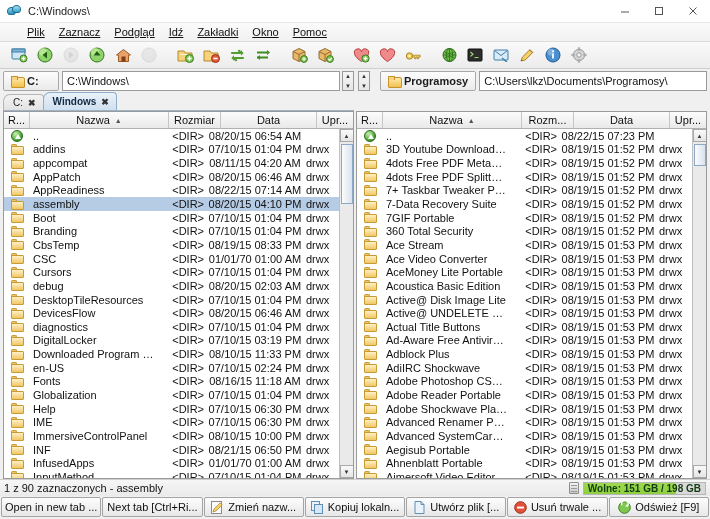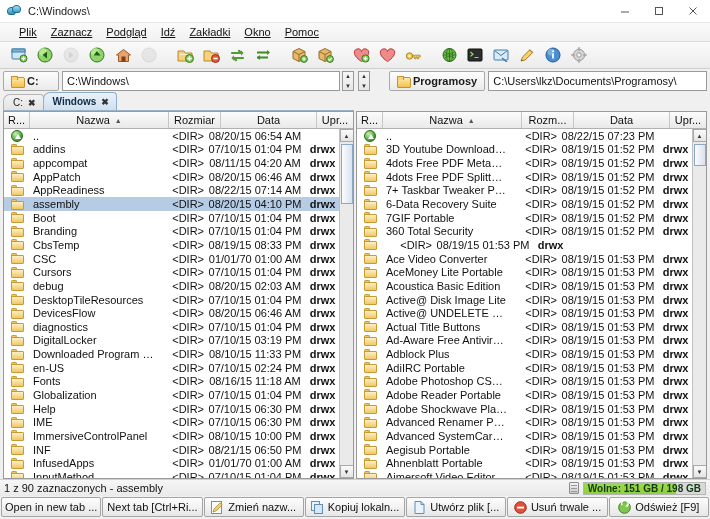--- a/index.html
+++ b/index.html
@@ -54,21 +54,21 @@
     color: #444; font-size: 12px;
   }
   .winbtn svg { display: block; }
 
   
   .menubar {
     height: 19px; min-height: 19px;
     background: linear-gradient(#fbfbfb,#f1f1f1);
     display: flex; align-items: center;
     border-bottom: 1px solid #dcdcdc;
-    padding-left: 12px;
+    padding-left: 20px;
   }
   .menu-item {
     padding: 2px 7px; font-size: 11px; color: #111;
     white-space: nowrap;
   }
   .menu-item u { text-decoration: underline; }
 
   
   .toolbar {
     height: 27px; min-height: 27px;
@@ -228,21 +228,21 @@
     background: #b6cbe4;
   }
   .cell { overflow: hidden; white-space: nowrap; }
   .cell.c-ext {
     width: 26px; display: flex; align-items: center;
     justify-content: center; flex: none;
   }
   .cell.c-name { flex: 1; padding-left: 3px; min-width: 0; text-overflow: ellipsis; }
   .cell.c-size { width: 52px; flex: none; text-align: right; padding-right: 3px; }
   .cell.c-date { width: 96px; flex: none; text-align: center; }
-  .cell.c-perm { width: 36px; flex: none; text-align: center; padding-left: 3px; font-weight: bold; }
+  .cell.c-perm { width: 36px; flex: none; text-align: left; padding-left: 3px; }
 
   .ico-folder {
     width: 13px; height: 11px; position: relative;
   }
   .ico-folder .back {
     position: absolute; left: 0; top: 0px;
     width: 6px; height: 3px;
     background: #f3c669; border: 1px solid #c79a33;
     border-bottom: none; border-radius: 2px 2px 0 0;
   }
@@ -907,21 +907,21 @@
         </div>
       </div>
     </div>
 
     <div class="pane right">
       <div class="locbar">
         <div class="loc-scroll">
           <span class="ar">▲</span>
           <span class="ar">▼</span>
         </div>
-        <div class="drive-btn" style="margin-left:19px;align-items:center;">
+        <div class="drive-btn" style="margin-left:10px;align-items:center;">
           <span class="folder-ico"></span>
           <span>Programosy</span>
         </div>
         <div class="path-field">
           <span>C:\Users\lkz\Documents\Programosy\</span>
         </div>
       </div>
 
       <div class="tabsrow" style="border-bottom:none;"></div>
 
@@ -995,21 +995,21 @@
                 <span class="cell c-date">08/19/15 01:52 PM</span>
                 <span class="cell c-perm">drwx</span>
               </div>
               <div class="row">
                 <span class="cell c-ext">
                   <span class="ico-folder">
                     <span class="back"></span>
                     <span class="front"></span>
                   </span>
                 </span>
-                <span class="cell c-name">6-Data Recovery Suite</span>
+                <span class="cell c-name">7-Data Recovery Suite</span>
                 <span class="cell c-size">&lt;DIR&gt;</span>
                 <span class="cell c-date">08/19/15 01:52 PM</span>
                 <span class="cell c-perm">drwx</span>
               </div>
               <div class="row">
                 <span class="cell c-ext">
                   <span class="ico-folder">
                     <span class="back"></span>
                     <span class="front"></span>
                   </span>
@@ -1031,20 +1031,21 @@
                 <span class="cell c-date">08/19/15 01:52 PM</span>
                 <span class="cell c-perm">drwx</span>
               </div>
               <div class="row">
                 <span class="cell c-ext">
                   <span class="ico-folder">
                     <span class="back"></span>
                     <span class="front"></span>
                   </span>
                 </span>
+                <span class="cell c-name">Ace Stream</span>
                 <span class="cell c-size">&lt;DIR&gt;</span>
                 <span class="cell c-date">08/19/15 01:53 PM</span>
                 <span class="cell c-perm">drwx</span>
               </div>
               <div class="row">
                 <span class="cell c-ext">
                   <span class="ico-folder">
                     <span class="back"></span>
                     <span class="front"></span>
                   </span>
@@ -1138,21 +1139,21 @@
                 <span class="cell c-date">08/19/15 01:53 PM</span>
                 <span class="cell c-perm">drwx</span>
               </div>
               <div class="row">
                 <span class="cell c-ext">
                   <span class="ico-folder">
                     <span class="back"></span>
                     <span class="front"></span>
                   </span>
                 </span>
-                <span class="cell c-name">AdiIRC Portable</span>
+                <span class="cell c-name">AdiIRC Shockwave</span>
                 <span class="cell c-size">&lt;DIR&gt;</span>
                 <span class="cell c-date">08/19/15 01:53 PM</span>
                 <span class="cell c-perm">drwx</span>
               </div>
               <div class="row">
                 <span class="cell c-ext">
                   <span class="ico-folder">
                     <span class="back"></span>
                     <span class="front"></span>
                   </span>

